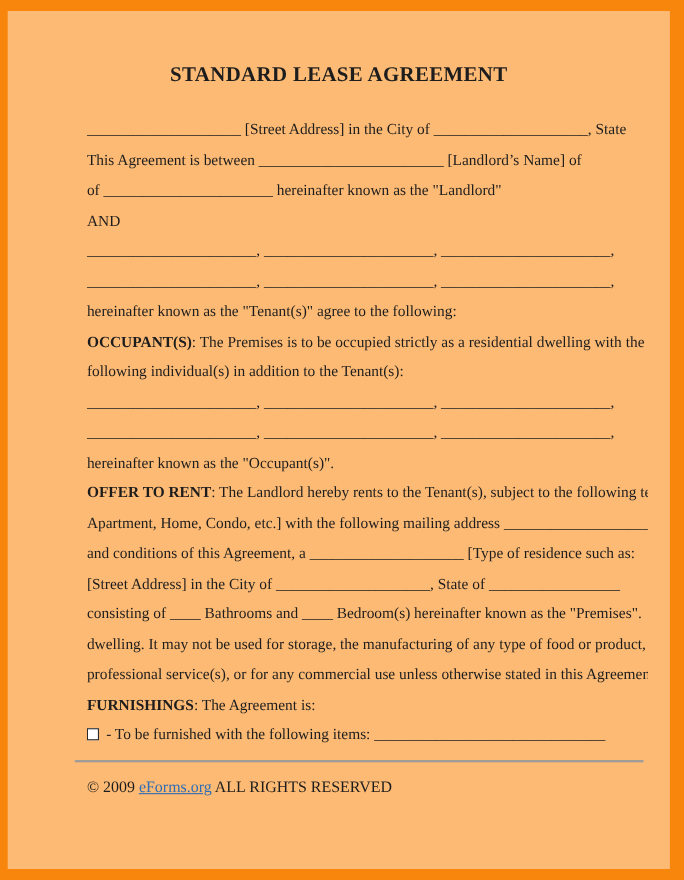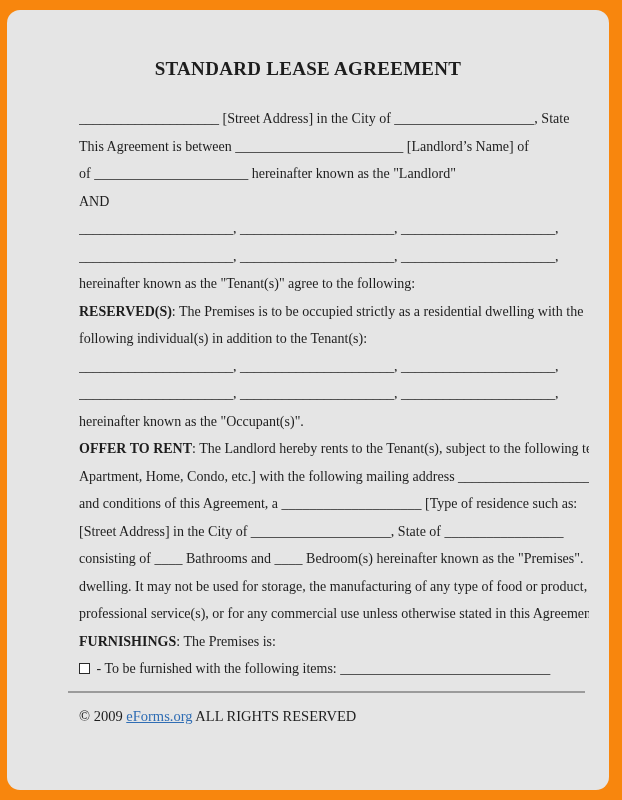--- a/index.html
+++ b/index.html
@@ -5,24 +5,23 @@
   html, body { margin:0; padding:0; }
   body {
     width:622px; height:800px; position:relative;
     background:#F8860D;
     font-family:"Liberation Serif","DejaVu Serif",serif;
     overflow:hidden;
   }
   .page {
     position:absolute; left:7px; top:10px;
     width:602px; height:780px;
-    background:#e5e5e5;
+    background:#fdba74;
     box-sizing:border-box;
     padding:48px 20px 0 72px;
-    border-radius:13px;
   }
   h1.doc-title {
     margin:0 0 25px -52px;
     font-size:19px; line-height:22px;
     font-weight:bold; text-align:center;
     color:#1d1d1d; letter-spacing:0.3px;
   }
   .line {
     margin:0; height:27.5px; line-height:27.5px;
     font-size:14px; color:#1d1d1d;
@@ -51,33 +50,33 @@
 
   <h1 class="doc-title">STANDARD LEASE AGREEMENT</h1>
 
   <p class="line"><b></b><span>____________________ [Street Address] in the City of ____________________, State</span></p>
   <p class="line"><b></b><span>This Agreement is between ________________________ [Landlord’s Name] of</span></p>
   <p class="line"><b></b><span>of ______________________ hereinafter known as the "Landlord"</span></p>
   <p class="line"><b></b><span>AND</span></p>
   <p class="line"><b></b><span>______________________, ______________________, ______________________,</span></p>
   <p class="line"><b></b><span>______________________, ______________________, ______________________,</span></p>
   <p class="line"><b></b><span>hereinafter known as the "Tenant(s)" agree to the following:</span></p>
-  <p class="line"><b>RESERVED(S)</b><span>: The Premises is to be occupied strictly as a residential dwelling with the</span></p>
+  <p class="line"><b>OCCUPANT(S)</b><span>: The Premises is to be occupied strictly as a residential dwelling with the</span></p>
   <p class="line"><b></b><span>following individual(s) in addition to the Tenant(s):</span></p>
   <p class="line"><b></b><span>______________________, ______________________, ______________________,</span></p>
   <p class="line"><b></b><span>______________________, ______________________, ______________________,</span></p>
   <p class="line"><b></b><span>hereinafter known as the "Occupant(s)".</span></p>
   <p class="line"><b>OFFER TO RENT</b><span>: The Landlord hereby rents to the Tenant(s), subject to the following terms</span></p>
   <p class="line"><b></b><span>Apartment, Home, Condo, etc.] with the following mailing address ___________________</span></p>
   <p class="line"><b></b><span>and conditions of this Agreement, a ____________________ [Type of residence such as:</span></p>
   <p class="line"><b></b><span>[Street Address] in the City of ____________________, State of _________________</span></p>
   <p class="line"><b></b><span>consisting of ____ Bathrooms and ____ Bedroom(s) hereinafter known as the "Premises".</span></p>
   <p class="line"><b></b><span>dwelling. It may not be used for storage, the manufacturing of any type of food or product, a</span></p>
   <p class="line"><b></b><span>professional service(s), or for any commercial use unless otherwise stated in this Agreement.</span></p>
-  <p class="line"><b>FURNISHINGS</b><span>: The Premises is:</span></p>
+  <p class="line"><b>FURNISHINGS</b><span>: The Agreement is:</span></p>
 
   <p class="line"><span class="checkbox"></span><span> - To be furnished with the following items: </span><span>______________________________</span></p>
 
   <hr class="divider">
 
   <p class="footer">
     <span>© 2009</span>
     <a>eForms.org</a>
     <span>ALL RIGHTS RESERVED</span>
   </p>

